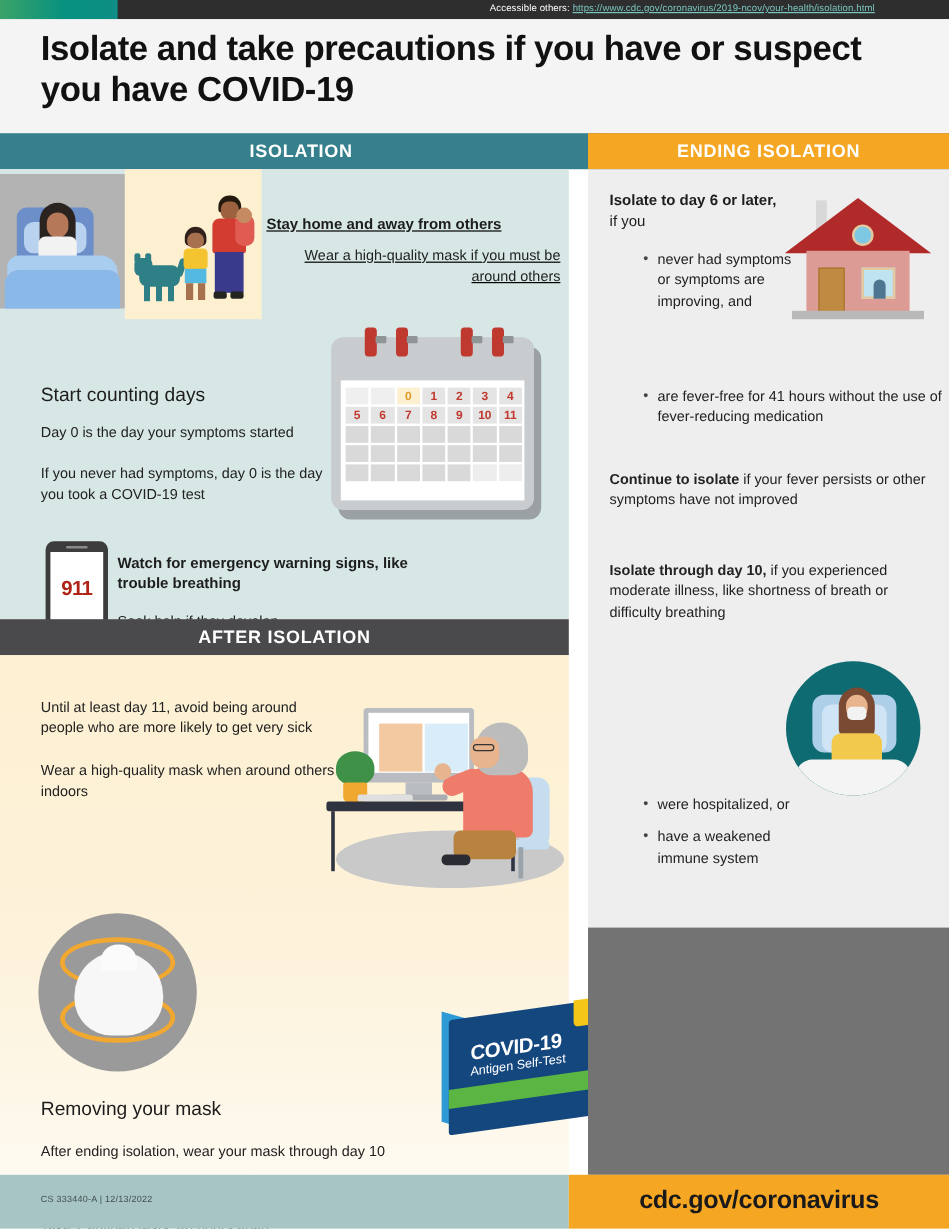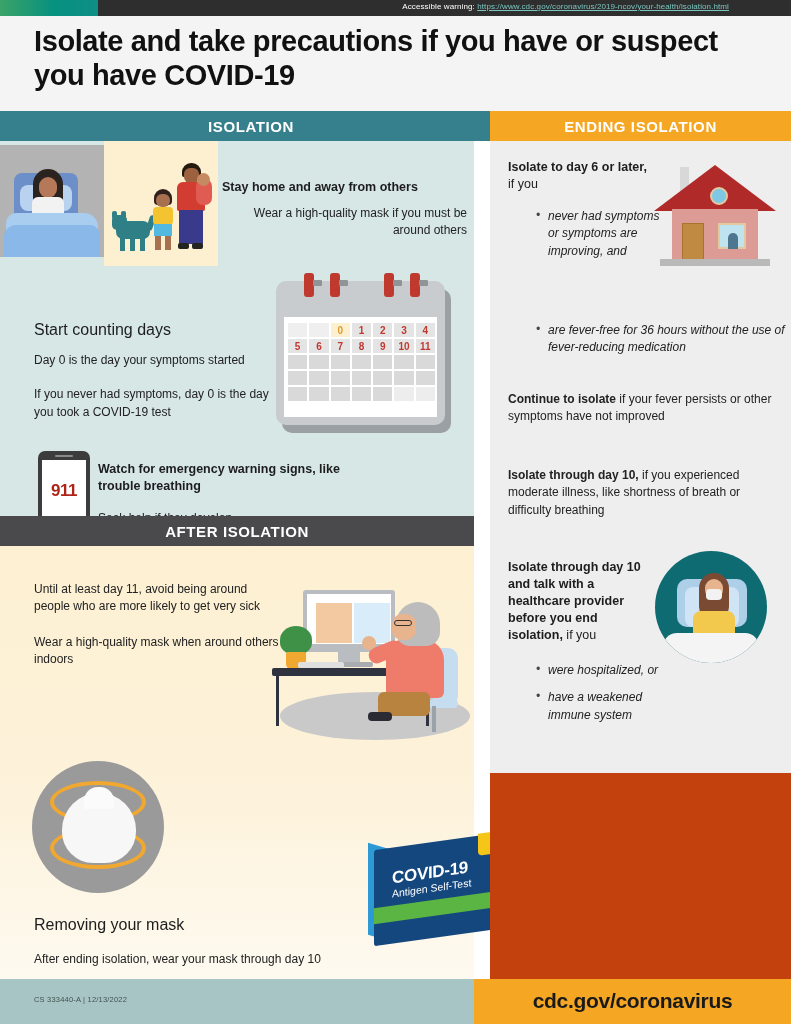--- a/index.html
+++ b/index.html
@@ -35,21 +35,21 @@
   }
   .title {
     position: absolute; left: 34px; top: 8px; width: 720px;
     font-size: 29px; font-weight: bold; color: #111; line-height: 1.18;
     letter-spacing: -0.4px;
   }
 
   
   .col-left  { position: absolute; left: 0;   top: 111px; width: 502px; height: 868px; }
   .col-right { position: absolute; left: 490px; top: 111px; width: 301px; height: 868px;
-               background: #c2410c; }
+               background: #737373; }
 
   .band {
     width: 100%; height: 30px; color: #fff; font-weight: bold;
     font-size: 15px; letter-spacing: .6px;
     display: flex; align-items: center; justify-content: center;
   }
   .band-isolation { background: #35808c; }
   .band-after     { background: #4a4a4d; }
   .band-ending    { background: #f5a623; }
 
@@ -91,21 +91,21 @@
   .dad { position:absolute; left:68px; top:22px; width:40px; height:90px;}
   .dad-hair{position:absolute;left:10px;top:0;width:19px;height:14px;background:#23190f;border-radius:9px 9px 2px 2px;}
   .dad-face{position:absolute;left:12px;top:5px;width:15px;height:15px;background:#9c6240;border-radius:6px;}
   .dad-shirt{position:absolute;left:5px;top:19px;width:28px;height:29px;background:#d33c31;border-radius:6px 6px 2px 2px;}
   .dad-pants{position:absolute;left:7px;top:47px;width:24px;height:34px;background:#3a3a8c;}
   .dad-shoe{position:absolute;top:80px;width:11px;height:6px;background:#23231f;border-radius:2px;}
   .baby{position:absolute;left:24px;top:16px;width:16px;height:26px;background:#e05c52;border-radius:7px;}
   .baby-head{position:absolute;left:25px;top:10px;width:13px;height:13px;background:#c68a63;border-radius:7px;}
 
   .iso-text-1 {
-    position: absolute; left: 222px; top: 38px; width: 245px;
+    position: absolute; left: 222px; top: 38px; width: 245px; text-decoration: underline;
   }
   .h-bold { font-size: 12.5px; font-weight: bold; color: #1d1d1d; line-height: 1.35; }
   .p-body { font-size: 12px; color: #222; line-height: 1.45; }
   .gap-8 { margin-top: 9px; text-align: right; }
 
   .sec-head { font-size: 16px; font-weight: normal; color: #1d1d1d; }
 
   
   .calendar {
     position: absolute; left: 276px; top: 140px; width: 175px; height: 152px;
@@ -196,21 +196,21 @@
   
   .cdc-logo{position:absolute;left:655px;top:898px;width:112px;height:62px;background:#1e3a8a;border-radius:8px;}
   .cdc-hhs{position:absolute;left:10px;top:7px;width:46px;height:46px;border:2px solid #fff;border-radius:23px;}
   .cdc-hhs i{position:absolute;left:10px;top:9px;width:22px;height:26px;background:#fff;border-radius:11px 11px 4px 12px;transform:rotate(-12deg);}
   .cdc-mark{position:absolute;left:60px;top:16px;width:42px;height:28px;border:2px solid #fff;}
   .cdc-mark span{position:absolute;left:0;top:2px;width:38px;text-align:center;color:#fff;font-weight:bold;font-size:14px;font-style:italic;letter-spacing:-1px;}
 
   
   .right-inner{position:absolute;left:0;top:30px;width:301px;height:632px;background:#eeeeee;}
   .r-block{position:absolute;left:18px;width:268px;}
-  .bullets{margin:9px 0 0 16px;font-style:italic;}
+  .bullets{margin:9px 0 0 16px;}
   .bullets li{font-size:12px;color:#222;line-height:1.45;margin-bottom:10px;list-style:none;position:relative;padding-left:12px;}
   .bullets li:before{content:"•";position:absolute;left:0;top:-1px;color:#444;font-size:12px;}
   .bullets.tight li{margin-bottom:11px;}
 
   
   .ill-house{position:absolute;left:160px;top:18px;width:130px;height:112px;}
   .house-chim{position:absolute;left:30px;top:8px;width:9px;height:28px;background:#d8d8d8;}
   .house-roof{position:absolute;left:4px;top:6px;width:0;height:0;border-left:61px solid transparent;border-right:61px solid transparent;border-bottom:46px solid #b02a2a;}
   .house-wall{position:absolute;left:22px;top:50px;width:86px;height:52px;background:#dd9b95;}
   .house-door{position:absolute;left:32px;top:64px;width:22px;height:38px;background:#c08a43;border:1px solid #a5752f;}
@@ -237,21 +237,21 @@
   .footer-url{position:absolute;left:0;top:10px;width:317px;text-align:center;font-size:21px;font-weight:bold;color:#1a1a1a;letter-spacing:-.3px;}
 </style>
 </head>
 <body>
 
 <div class="page">
 
   <div class="topbar">
     <div class="topbar-swatch"></div>
     <div class="topbar-text">
-      <span>Accessible warning:</span>
+      <span>Accessible others:</span>
       <span class="topbar-link">https://www.cdc.gov/coronavirus/2019-ncov/your-health/isolation.html</span>
     </div>
   </div>
 
   <div class="title-area">
     <div class="title">Isolate and take precautions if you have or suspect you have COVID-19</div>
   </div>
 
   <div class="col-left">
 
@@ -494,21 +494,21 @@
 
       <div class="r-block" style="top:18px;width:140px;">
         <div class="h-bold">
           <span>Isolate to day 6 or later,</span><span style="font-weight:normal;"> if you</span>
         </div>
       </div>
       <ul class="bullets" style="position:absolute;left:30px;top:58px;width:130px;">
         <li>never had symptoms or symptoms are improving, and</li>
       </ul>
       <ul class="bullets" style="position:absolute;left:30px;top:172px;width:250px;">
-        <li>are fever-free for 36 hours without the use of fever-reducing medication</li>
+        <li>are fever-free for 41 hours without the use of fever-reducing medication</li>
       </ul>
 
       <div class="r-block" style="top:250px;">
         <div class="p-body">
           <b>Continue to isolate</b><span> if your fever persists or other symptoms have not improved</span>
         </div>
       </div>
 
       <div class="r-block" style="top:326px;">
         <div class="p-body">
@@ -521,25 +521,20 @@
           <div class="circ-pillow"></div>
           <div class="circ-pillow2"></div>
           <div class="circ-hair"></div>
           <div class="circ-face"></div>
           <div class="circ-mask"></div>
           <div class="circ-shirt"></div>
           <div class="circ-blanket"></div>
         </div>
       </div>
 
-      <div class="r-block" style="top:418px;width:140px;">
-        <div class="h-bold">
-          <span>Isolate through day 10 and talk with a healthcare provider before you end isolation,</span><span style="font-weight:normal;"> if you</span>
-        </div>
-      </div>
       <ul class="bullets tight" style="position:absolute;left:30px;top:512px;width:150px;">
         <li style="margin-bottom:10px;">were hospitalized, or</li>
         <li>have a weakened immune system</li>
       </ul>
     </div>
   </div>
 
   <div class="footer-left">
     <div class="footer-cs">CS 333440-A   |   12/13/2022</div>
   </div>

